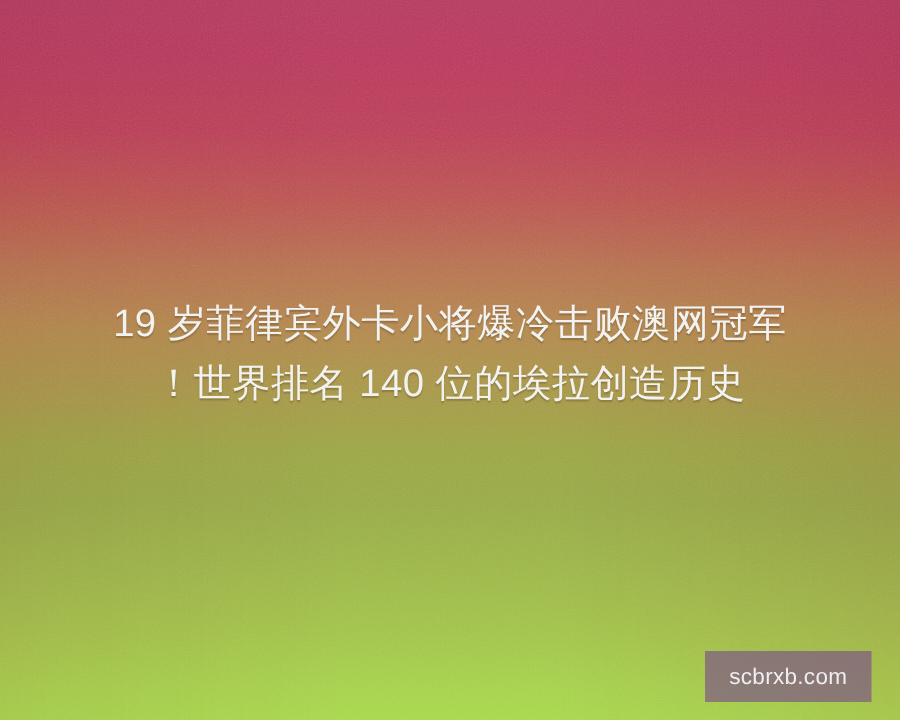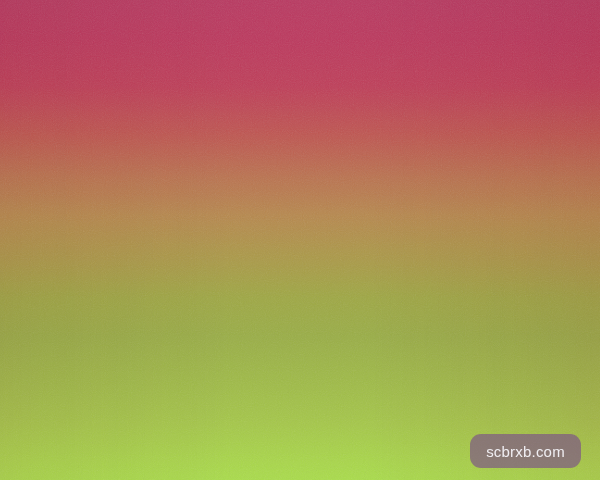--- a/index.html
+++ b/index.html
@@ -89,21 +89,20 @@
   .watermark {
     position: absolute;
     left: 470px;
     top: 434px;
     width: 111px;
     height: 34px;
     background: rgba(120, 72, 140, 0.62);
     display: flex;
     align-items: center;
     justify-content: center;
-    border-radius: 11px;
   }
   .watermark-text {
     color: #f0eef2;
     font-size: 15px;
     letter-spacing: 0.2px;
     line-height: 1;
   }
 </style>
 </head>
 <body>
@@ -120,18 +119,20 @@
         <feTurbulence type="fractalNoise" baseFrequency="0.92" numOctaves="3" stitchTiles="stitch"></feTurbulence>
         <feColorMatrix type="saturate" values="0.12"></feColorMatrix>
         <feComponentTransfer>
           <feFuncA type="linear" slope="0.30" intercept="-0.02"></feFuncA>
         </feComponentTransfer>
       </filter>
       <rect width="600" height="480" filter="url(#grain)"></rect>
     </svg>
   </div>
 
+  <div class="headline">19 岁菲律宾外卡小将爆冷击败澳网冠军
+！世界排名 140 位的埃拉创造历史</div>
 
   <div class="watermark">
     <span class="watermark-text">scbrxb.com</span>
   </div>
 
 </div>
 
 </body></html>

